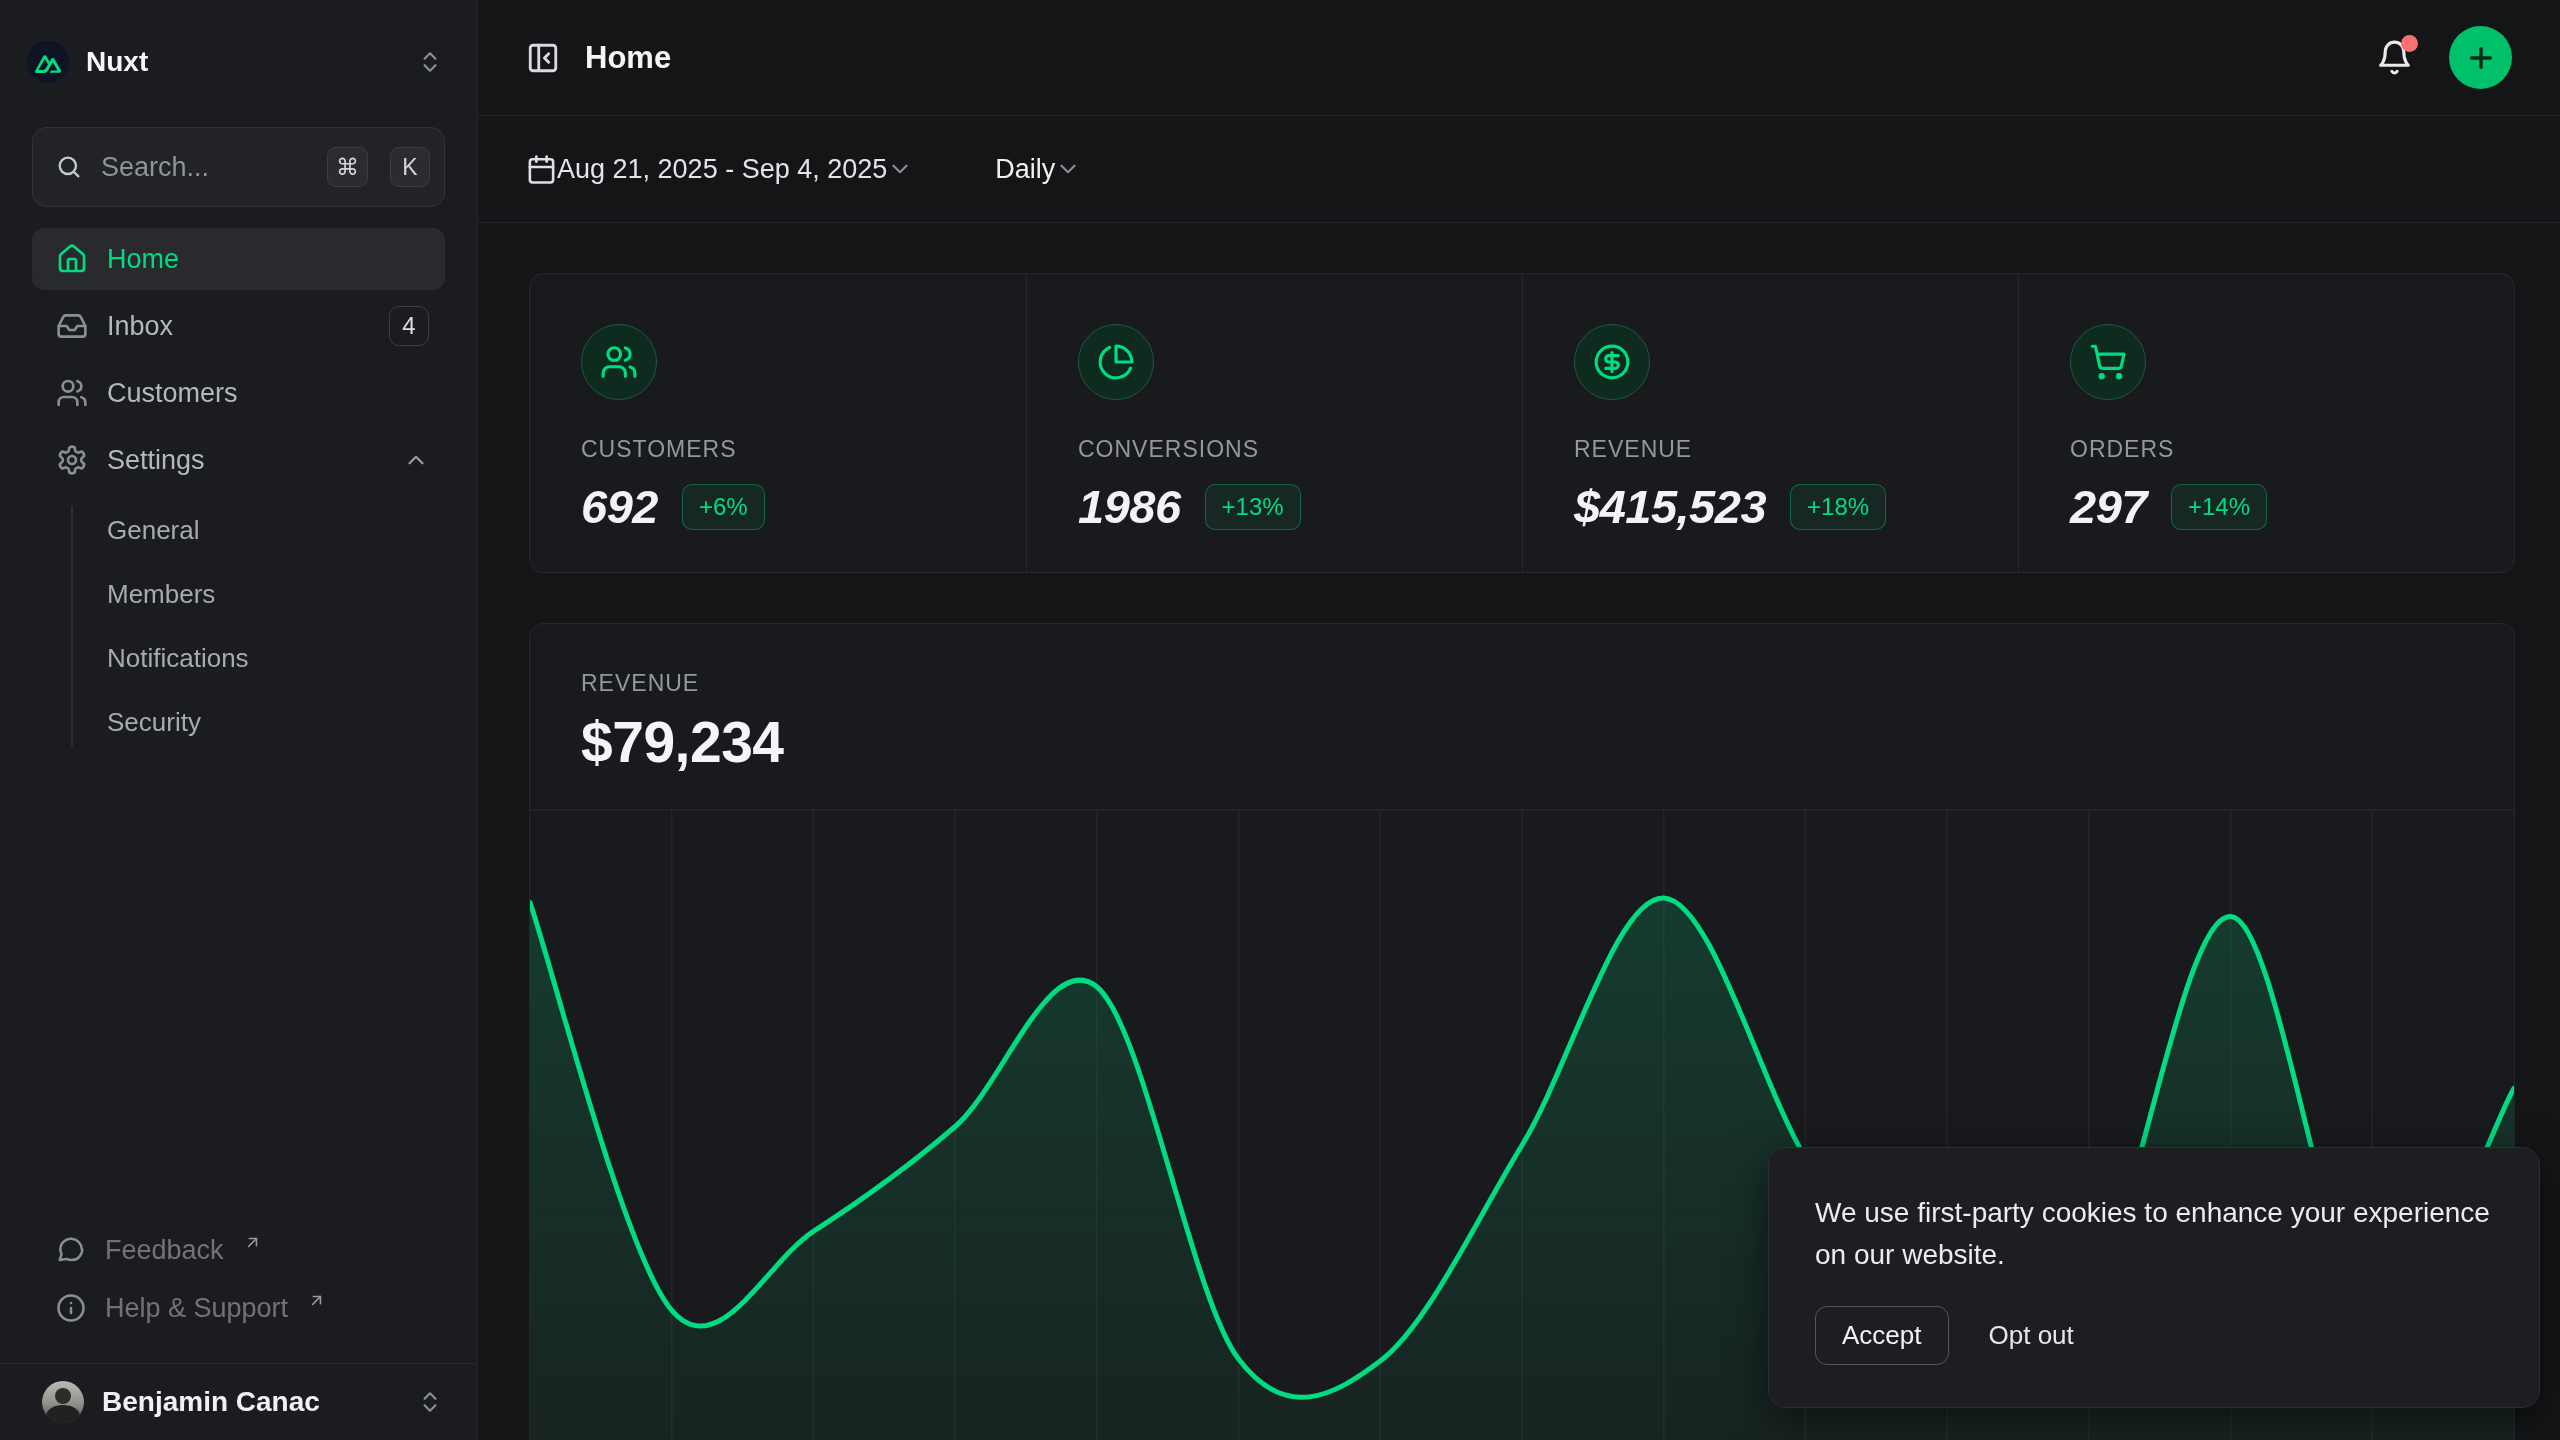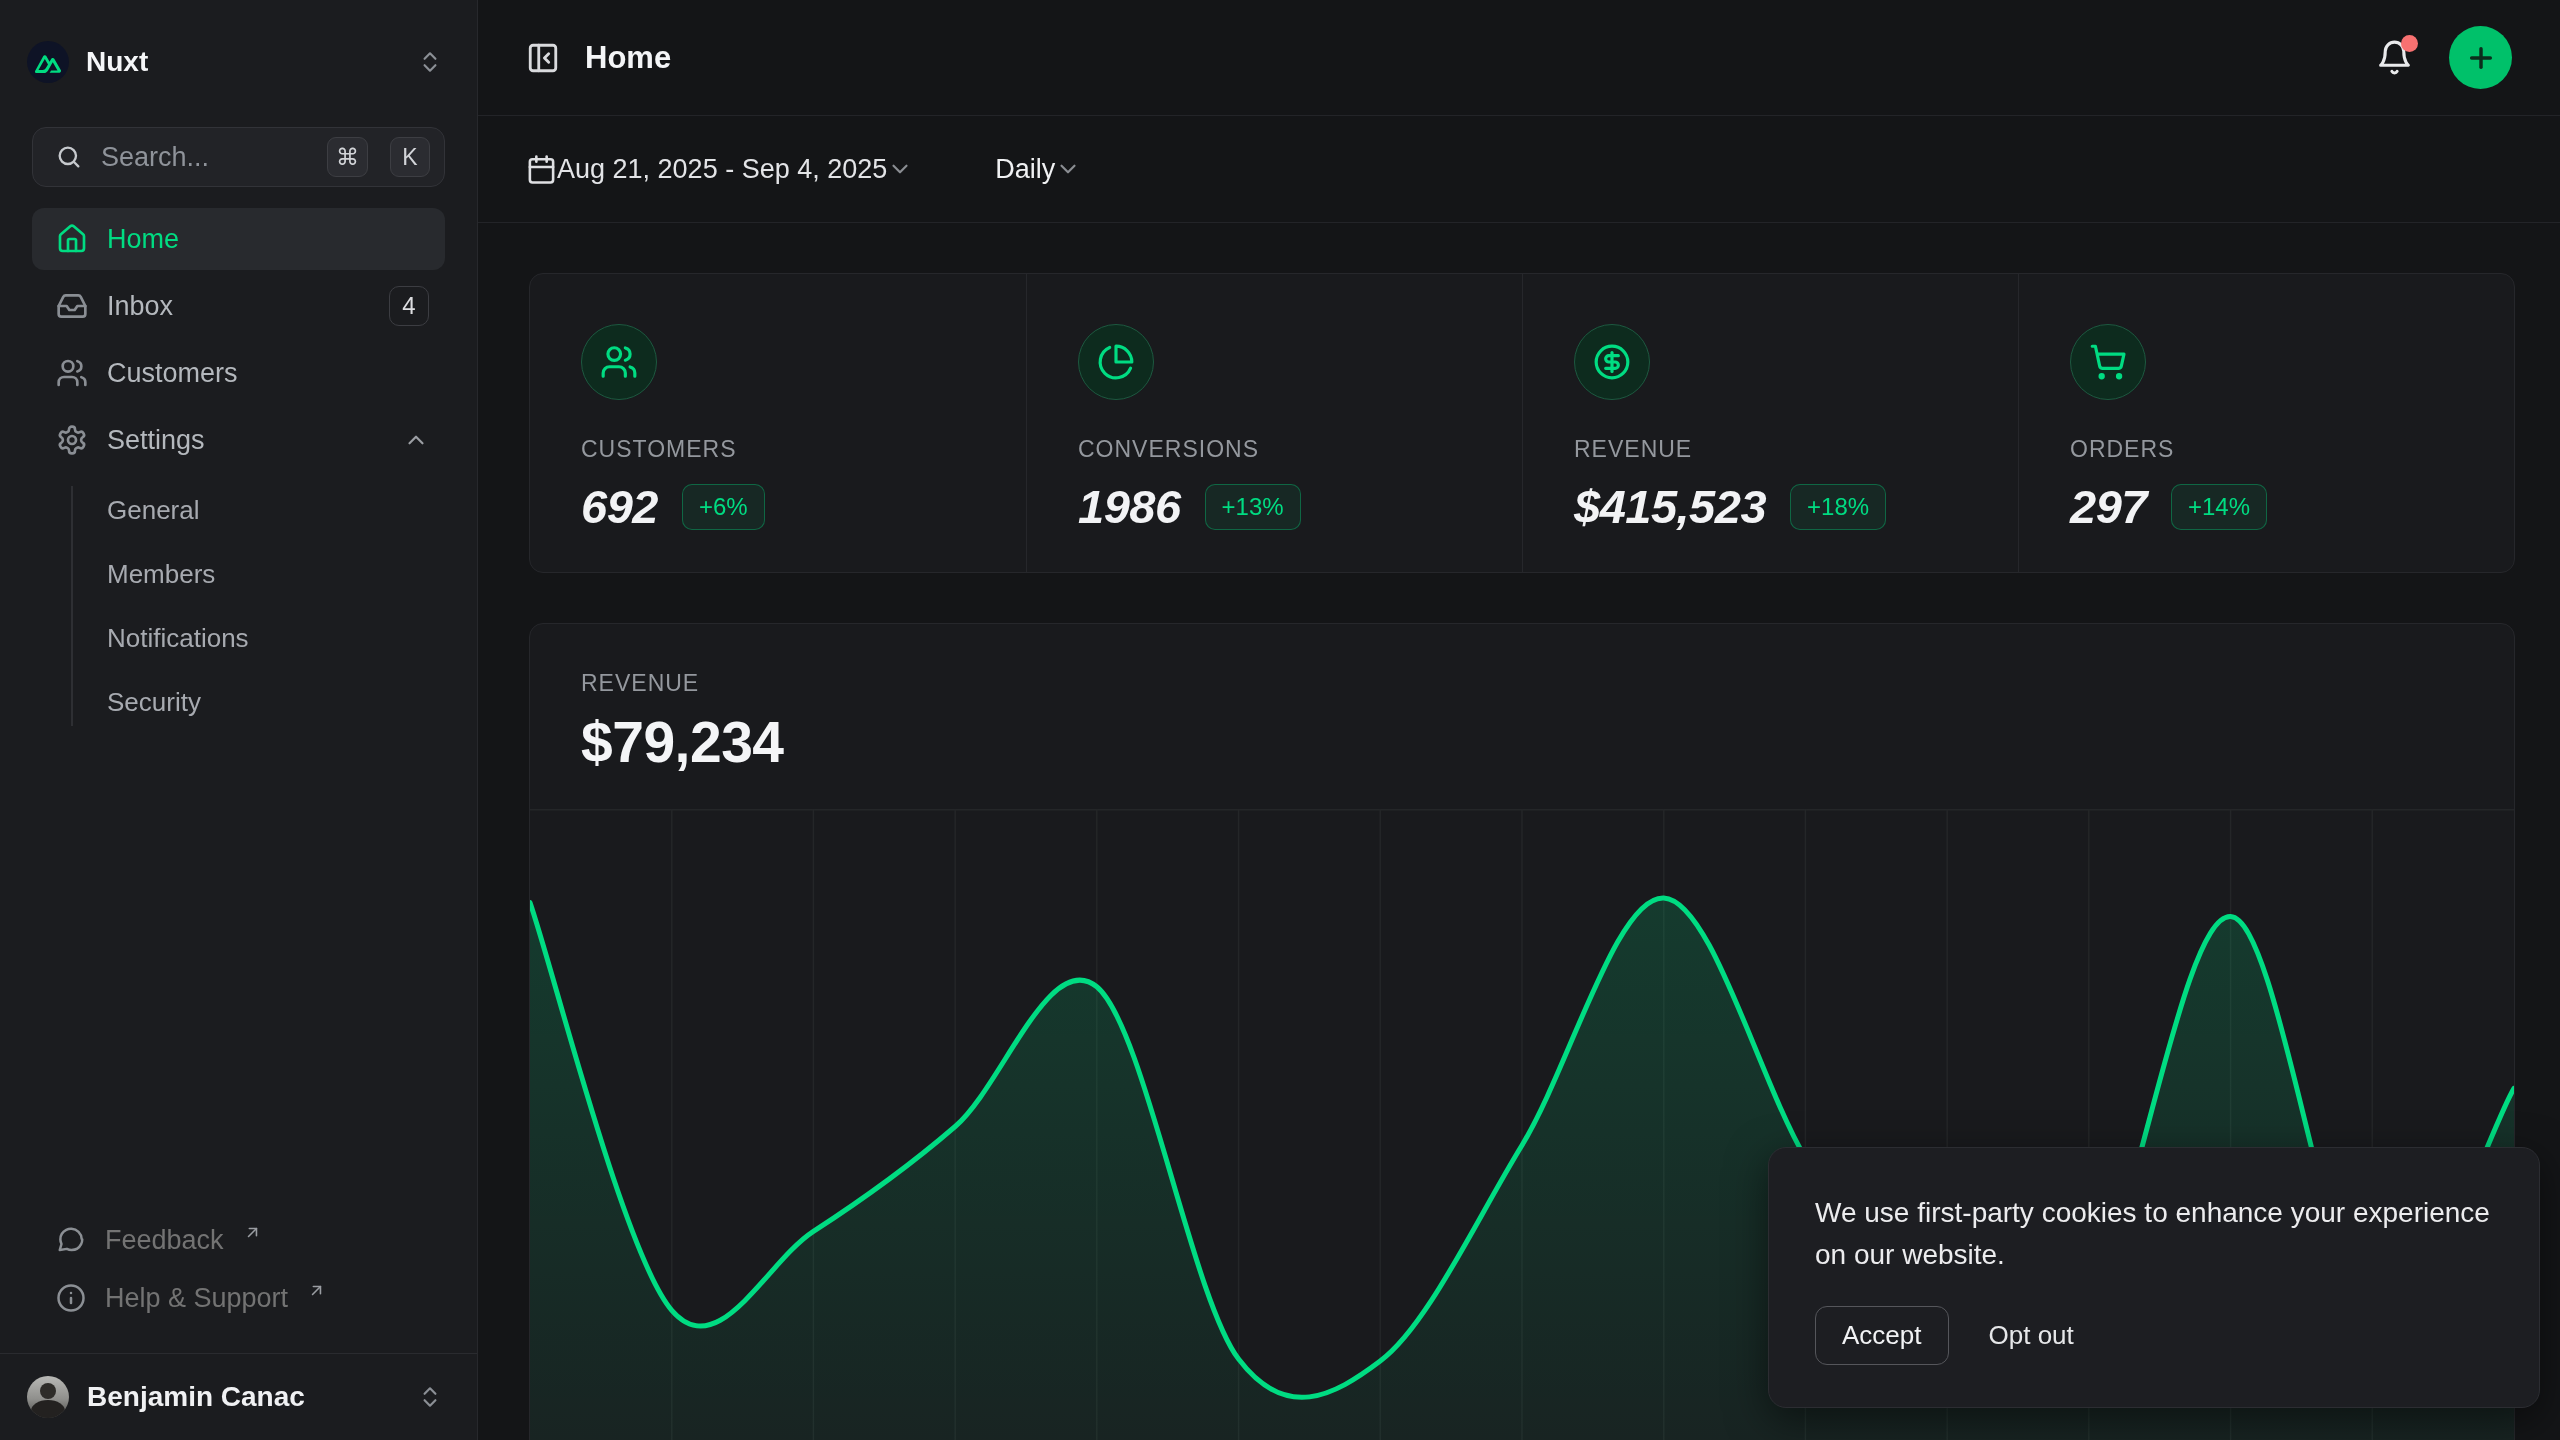--- a/index.html
+++ b/index.html
@@ -20,21 +20,21 @@
   .logo-row { height: 124px; display: flex; align-items: center; gap: 17px; padding: 0 34px 0 27px; }
   .logo-badge {
     width: 42px; height: 42px; border-radius: 50%; background: #0e1326;
     display: flex; align-items: center; justify-content: center; flex: none;
   }
   .logo-badge svg { width: 26px; height: 22px; }
   .brand { font-size: 28px; font-weight: 600; color: #f5f6f8; }
   .selector-icon { margin-left: auto; color: #8b8f95; display: flex; }
 
   .search-box {
-    margin: 3px 32px 0; height: 60px; border-radius: 14px;
+    margin: 3px 32px 0; height: 80px; border-radius: 14px;
     background: #222327; border: 1px solid #323338;
     display: flex; align-items: center; gap: 18px; padding: 0 14px 0 22px;
     cursor: text;
   }
   .search-box .mag { color: #c6c9cd; display: flex; }
   .search-placeholder { flex: 1; font-size: 27px; color: #8f939a; }
   .kbd {
     min-width: 40px; height: 40px; padding: 0 8px; border-radius: 9px;
     background: #2b2c31; border: 1px solid #3d3e43; color: #d2d4d8;
     font-size: 23px; display: flex; align-items: center; justify-content: center;
@@ -72,22 +72,22 @@
   .foot-links { margin: 0 32px 26px; display: flex; flex-direction: column; }
   .foot-item {
     height: 58px; display: flex; align-items: center; gap: 19px;
     padding: 0 16px 0 24px; border-radius: 12px; cursor: pointer;
     font-size: 27px; color: #737373;
   }
   .foot-item .nicon { color: #8b8f94; display: flex; }
   .ext-arrow { color: #9a9da2; display: flex; align-self: flex-start; margin-top: 12px; }
 
   .user-row {
-    border-top: 1px solid #2a2b2f; height: 87px;
-    display: flex; align-items: center; gap: 18px; padding: 0 34px 0 27px;
+    border-top: 1px solid #2a2b2f; height: 77px;
+    display: flex; align-items: center; gap: 18px; padding: 0 34px 0 42px;
     cursor: pointer; background: #1b1c1f;
   }
   .avatar {
     width: 42px; height: 42px; border-radius: 50%; flex: none; overflow: hidden;
     background: linear-gradient(180deg, #b9b9b6 0%, #8f8f8c 55%, #4a4a48 100%);
     position: relative;
   }
   .avatar::before { 
     content: ""; position: absolute; left: 13px; top: 7px; width: 16px; height: 16px;
     border-radius: 50%; background: #2e2c29;

